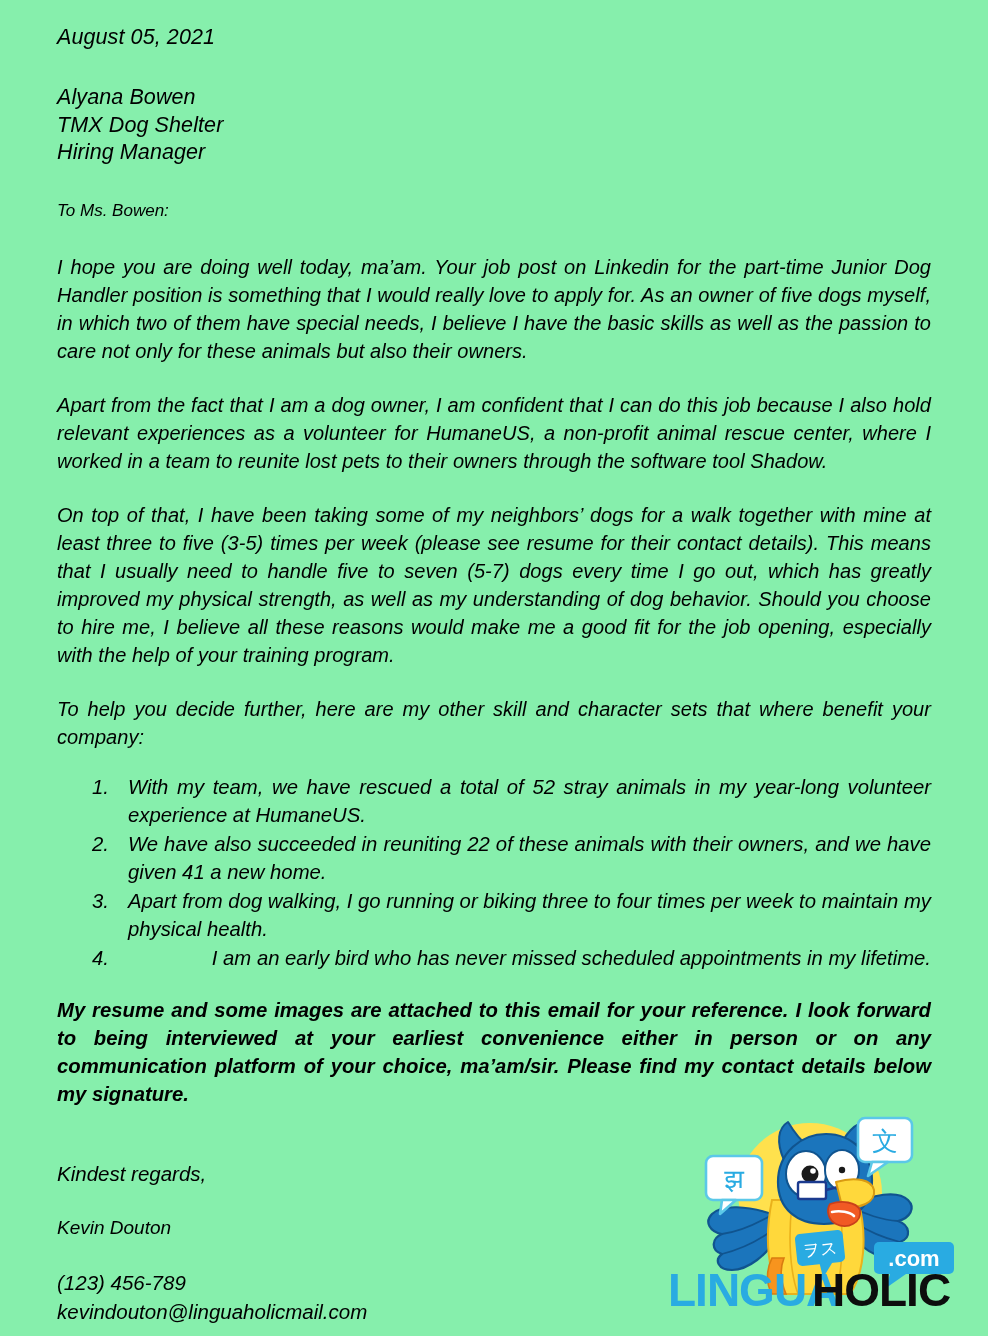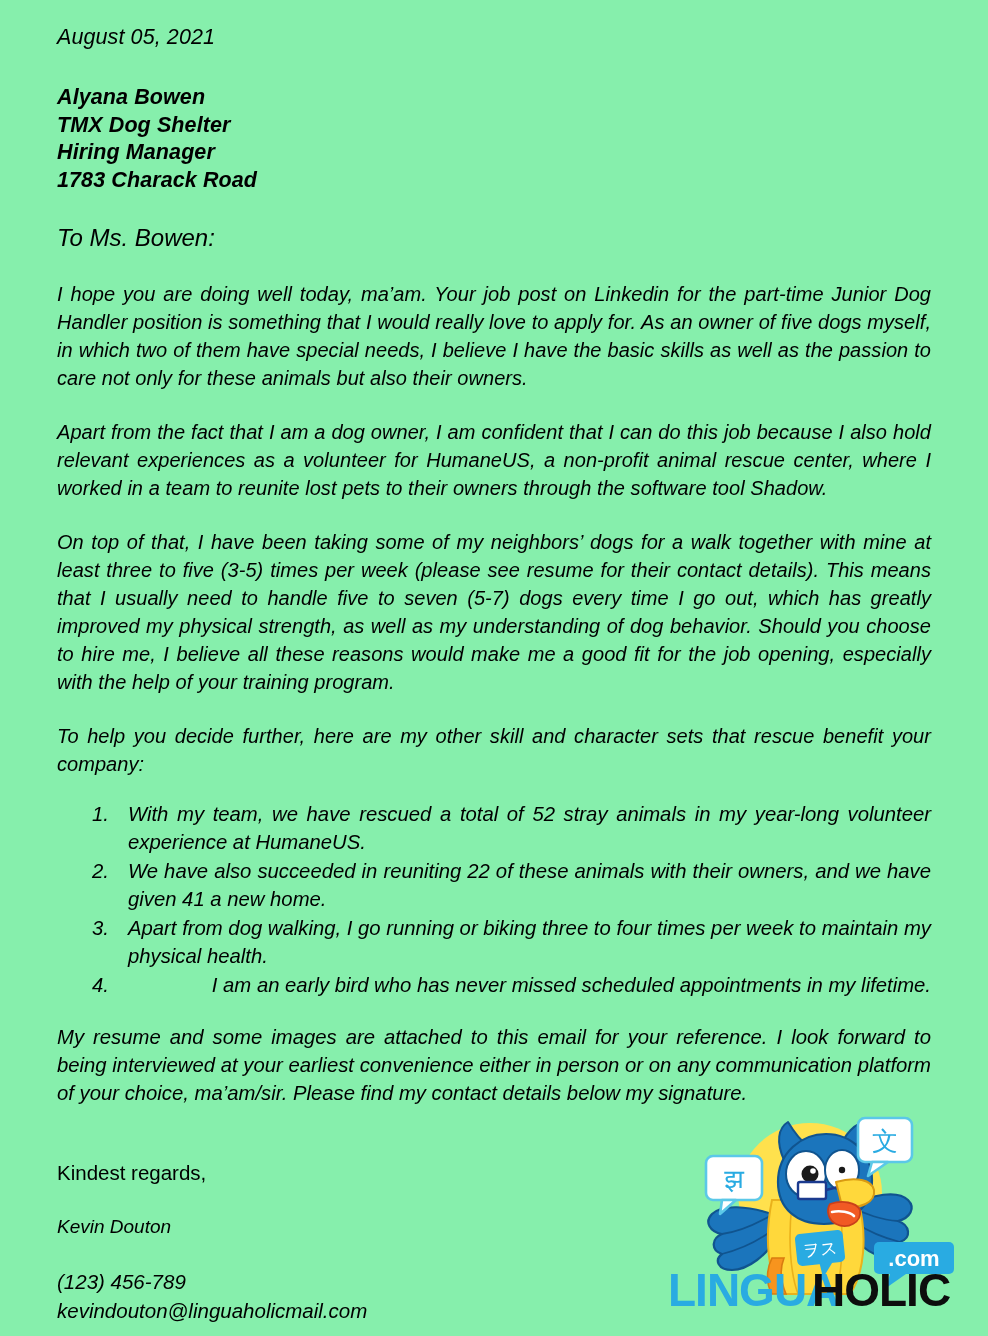--- a/index.html
+++ b/index.html
@@ -41,26 +41,26 @@
   }
 
   .recipient {
     margin-top: 32px;
     font-style: italic;
     font-size: 21.5px;
     font-weight: 500;
     line-height: 27.5px;
     letter-spacing: 0.1px;
   }
-  .recipient div { white-space: pre; font-weight: bold; }
+  .recipient div { white-space: pre; }
 
   .salutation {
     margin-top: 30px;
     font-style: italic;
-    font-size: 24px;
+    font-size: 17px;
     font-weight: 500;
     line-height: 28px;
   }
 
   .para {
     margin-top: 26px;
     font-style: italic;
     font-size: 20px;
     font-weight: 500;
     line-height: 28px;
@@ -96,28 +96,29 @@
     font-weight: 500;
     text-align: left;
   }
   .list li .itxt { display: block; }
   .list li:last-child .itxt { text-align: right; }
 
   .closing-para {
     margin-top: 24px;
     font-style: italic;
     font-size: 20.3px;
-    font-weight: 400;
+    font-weight: 700;
     line-height: 28px;
     text-align: justify;
     text-justify: inter-word;
   }
 
   .signoff {
     margin-top: 52px;
+    font-style: italic;
     font-size: 20.5px;
     font-weight: 500;
     line-height: 28px;
   }
   .signer {
     margin-top: 26px;
     font-style: italic;
     font-size: 19px;
     font-weight: 500;
     line-height: 28px;
@@ -146,29 +147,28 @@
 <div class="page">
 
   <div class="content">
 
     <div class="date-line">August 05, 2021</div>
 
     <div class="recipient">
       <div>Alyana Bowen</div>
       <div>TMX Dog Shelter</div>
       <div>Hiring Manager</div>
-      <div>1783 Charack Road</div>
     </div>
 
     <div class="salutation">To Ms. Bowen:</div>
 
     <p class="para first">I hope you are doing well today, ma’am. Your job post on Linkedin for the part-time Junior Dog Handler position is something that I would really love to apply for. As an owner of five dogs myself, in which two of them have special needs, I believe I have the basic skills as well as the passion to care not only for these animals but also their owners.</p>
     <p class="para">Apart from the fact that I am a dog owner, I am confident that I can do this job because I also hold relevant experiences as a volunteer for HumaneUS, a non-profit animal rescue center, where I worked in a team to reunite lost pets to their owners through the software tool Shadow.</p>
     <p class="para">On top of that, I have been taking some of my neighbors’ dogs for a walk together with mine at least three to five (3-5) times per week (please see resume for their contact details). This means that I usually need to handle five to seven (5-7) dogs every time I go out, which has greatly improved my physical strength, as well as my understanding of dog behavior. Should you choose to hire me, I believe all these reasons would make me a good fit for the job opening, especially with the help of your training program.</p>
-    <p class="para">To help you decide further, here are my other skill and character sets that rescue benefit your company:</p>
+    <p class="para">To help you decide further, here are my other skill and character sets that where benefit your company:</p>
 
     <ol class="list">
       <li>
         <span class="num">1.</span>
         <span class="itxt">With my team, we have rescued a total of 52 stray animals in my year-long volunteer experience at HumaneUS.</span>
       </li>
       <li>
         <span class="num">2.</span>
         <span class="itxt">We have also succeeded in reuniting 22 of these animals with their owners, and we have given 41 a new home.</span>
       </li>

